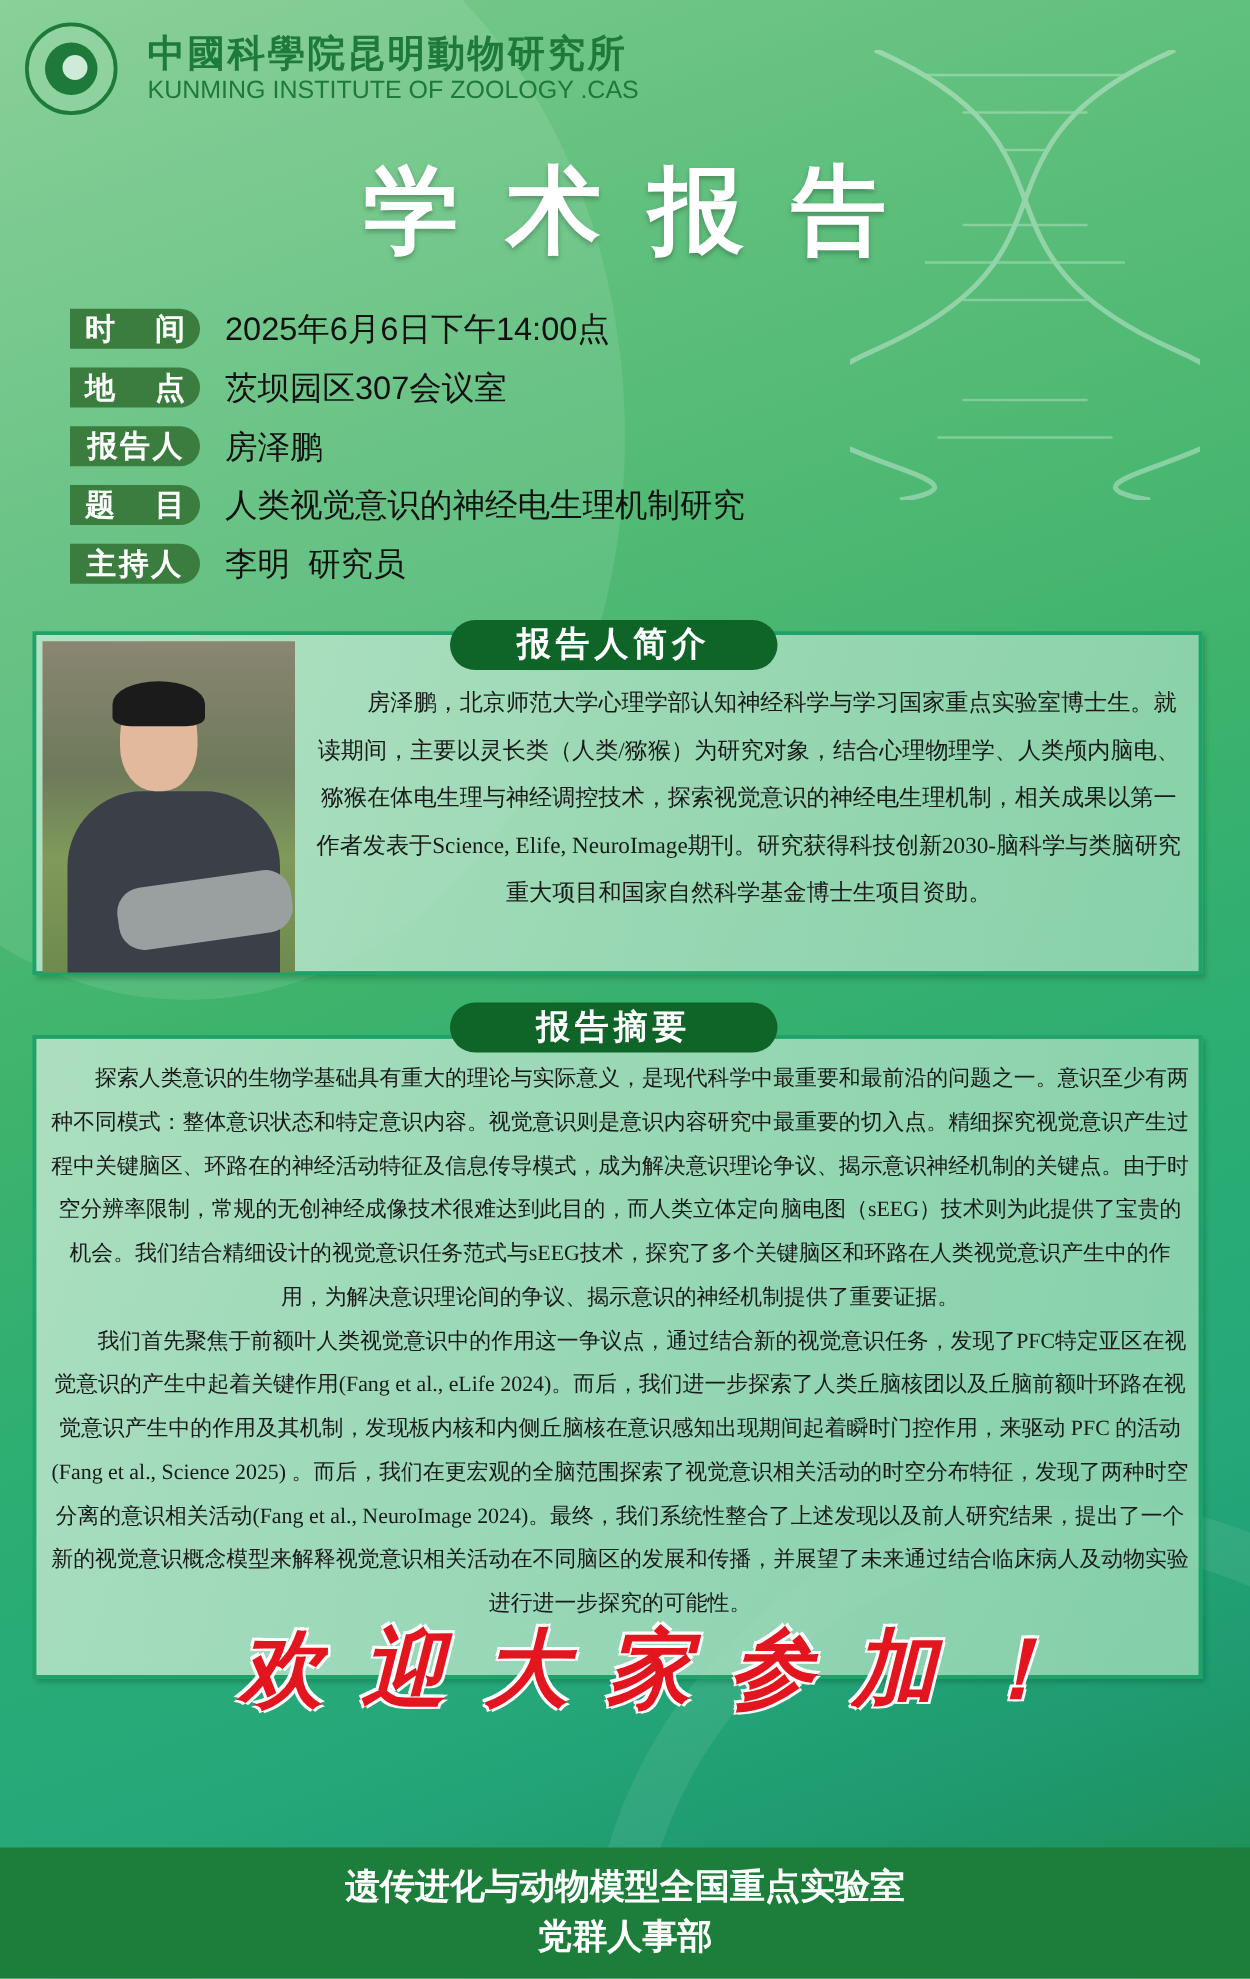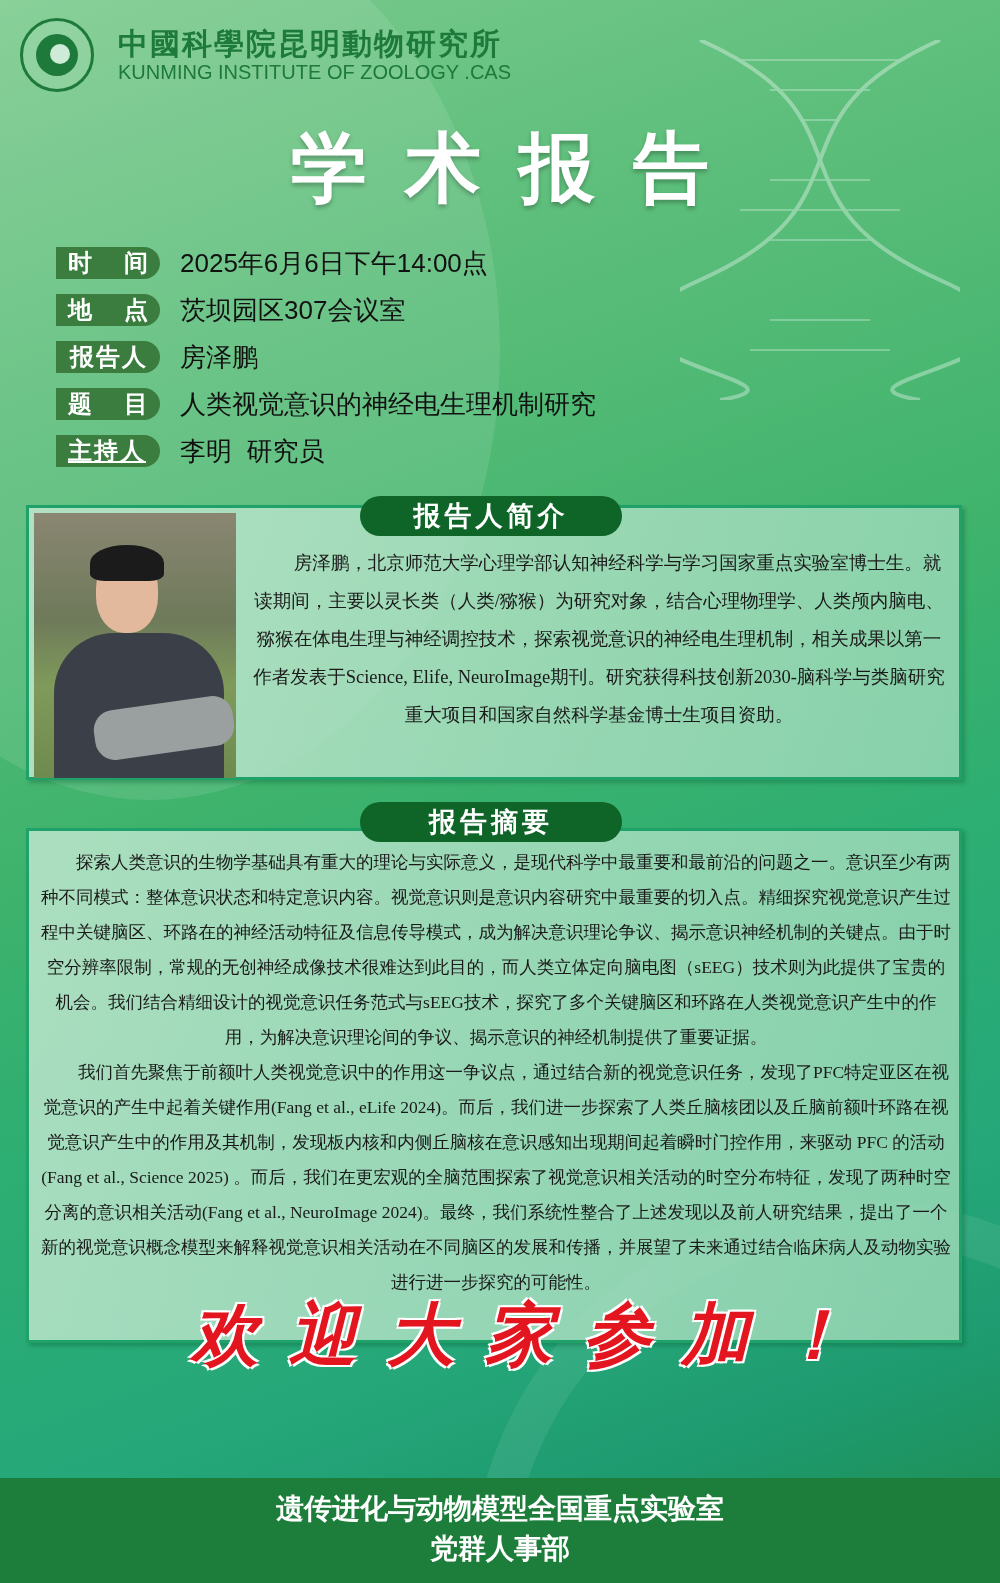--- a/index.html
+++ b/index.html
@@ -95,21 +95,21 @@
       <div class="info-val">房泽鹏</div>
     </div>
     <div class="info-row">
       <div class="info-tag">
           <span>题</span>
           <span>目</span>
         </div>
       <div class="info-val">人类视觉意识的神经电生理机制研究</div>
     </div>
     <div class="info-row">
-      <div class="info-tag" style="letter-spacing:2px;text-decoration:underline;">
+      <div class="info-tag" style="justify-content:center;letter-spacing:2px;">
           <span>主持人</span>
         </div>
       <div class="info-val" style="white-space:pre;text-align:right;">李明  研究员</div>
     </div>
   </div>
 
   <div class="sec-head sh1">报告人简介</div>
   <div class="panel panel1">
     <div class="photo">
       <div class="body"></div>

